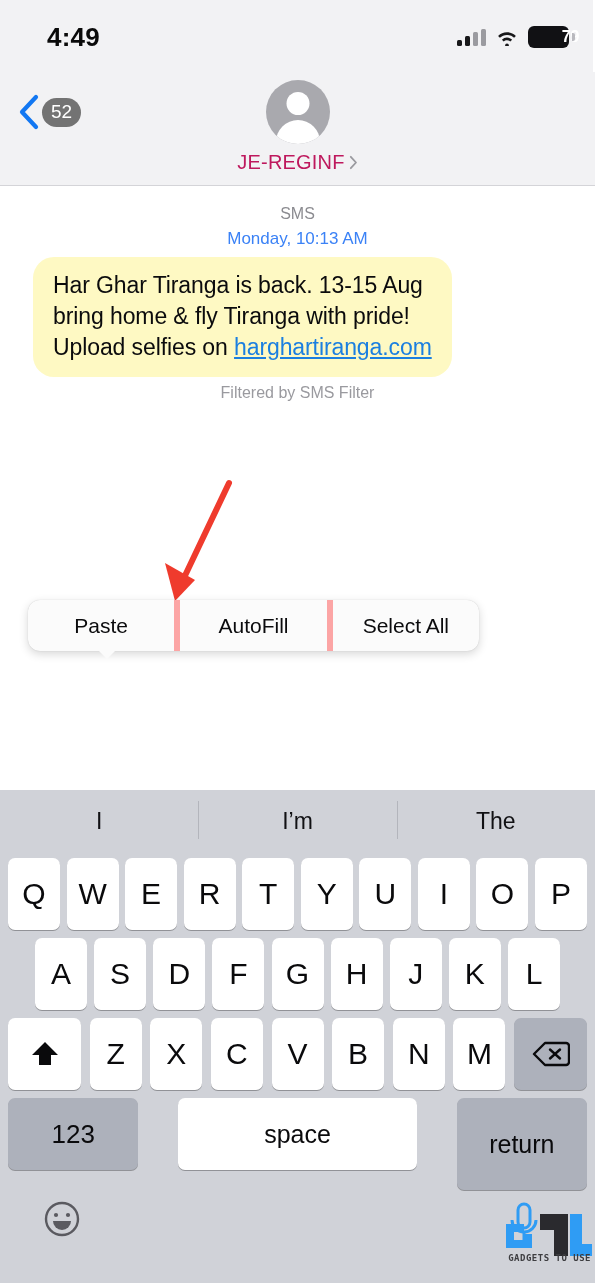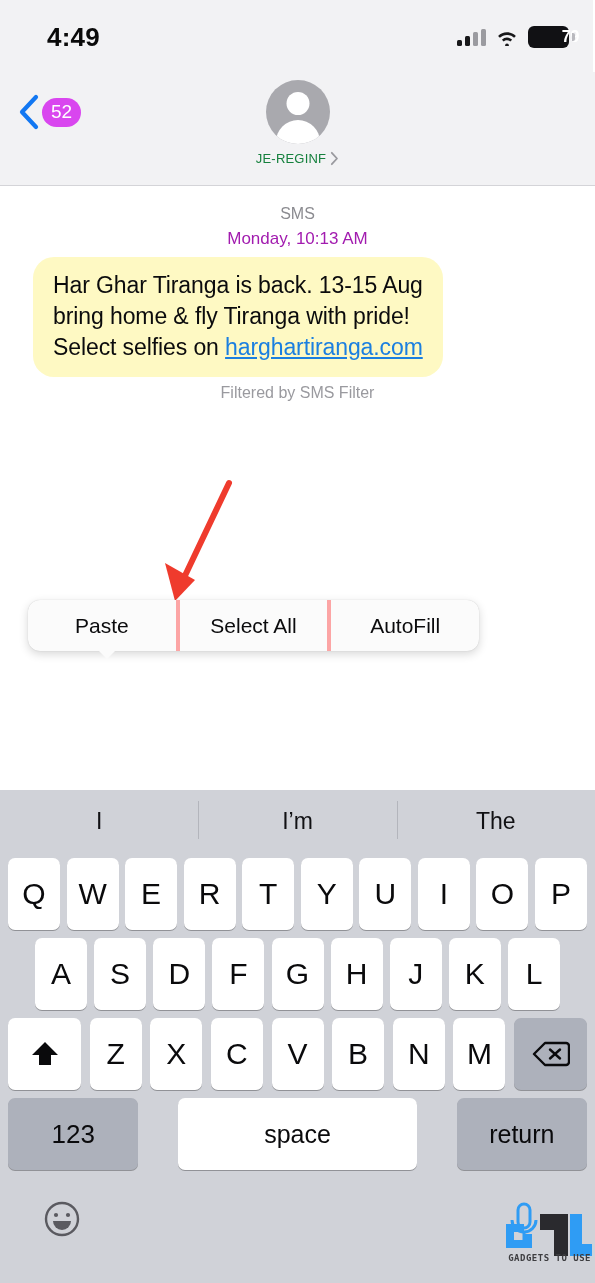--- a/index.html
+++ b/index.html
@@ -84,21 +84,21 @@
     display: flex; align-items: center;
     cursor: pointer;
   }
   .chevron-left { width: 22px; height: 36px; display:block; }
   #back-badge {
     margin-left: 2px;
     min-width: 36px;
     height: 29px;
     padding: 0 9px;
     border-radius: 15px;
-    background: #d946ef;
+    background: #737373;
     color: #ffffff;
     font-size: 19px;
     display: flex; align-items: center; justify-content: center;
     box-sizing: border-box;
   }
   #contact-block {
     position: absolute;
     left: 0; top: 8px;
     width: 595px;
     display: flex; flex-direction: column; align-items: center;
@@ -125,22 +125,22 @@
     transform: translateX(-50%);
     width: 44px; height: 36px;
     border-radius: 22px 22px 0 0;
     background: #ffffff;
   }
   #contact-name-row {
     margin-top: 7px;
     display: flex; align-items: center; gap: 4px;
   }
   #contact-name {
-    font-size: 13px;
-    color: #15803d;
+    font-size: 20px;
+    color: #be185d;
     letter-spacing: 0.2px;
   }
   .chevron-right-small { width: 9px; height: 15px; display:block; }
 
   
   #conversation {
     position: absolute;
     left: 0; top: 186px;
     width: 595px; height: 604px;
     background: #ffffff;
@@ -150,21 +150,21 @@
     left: 0; top: 19px; width: 595px;
     text-align: center;
     font-size: 16px;
     color: #8b8b90;
   }
   #sms-timestamp {
     position: absolute;
     left: 0; top: 43px; width: 595px;
     text-align: center;
     font-size: 17px;
-    color: #a21caf;
+    color: #3b82f6;
   }
   #incoming-bubble {
     position: absolute;
     left: 33px; top: 71px;
     max-width: 423px;
     background: #fef9c3;
     border-radius: 21px;
     padding: 13px 20px 14px 20px;
     box-sizing: border-box;
   }
@@ -213,21 +213,21 @@
     border-radius: 12px;
     display: flex;
     box-shadow: 0 3px 10px rgba(0,0,0,0.16), 0 0 1px rgba(0,0,0,0.2);
     z-index: 6;
   }
   .menu-item {
     flex: 1;
     display: flex; align-items: center; justify-content: center;
     font-size: 21px;
     color: #0b0b0d;
-    border-right: 4px solid #fca5a5;
+    border-right: 6px solid #fca5a5;
     cursor: pointer;
   }
   .menu-item:last-child { border-right: none; }
   #context-menu-pointer {
     position: absolute;
     left: 96px; top: 648px;
     width: 0; height: 0;
     border-left: 11px solid transparent;
     border-right: 11px solid transparent;
     border-top: 11px solid #fbfbfb;
@@ -315,21 +315,21 @@
   #key-space {
     width: 256px; height: 72px;
     background: #ffffff;
     border-radius: 7px;
     display: flex; align-items: center; justify-content: center;
     font-size: 25px; color: #0a0a0c;
     box-shadow: 0 1px 0 rgba(0,0,0,0.3);
     cursor: pointer;
   }
   #key-return {
-    width: 140px; height: 72px;
+    width: 140px; height: 92px;
     background: #adb1bb;
     border-radius: 7px;
     display: flex; align-items: center; justify-content: center;
     font-size: 25px; color: #0a0a0c;
     box-shadow: 0 1px 0 rgba(0,0,0,0.3);
     cursor: pointer;
   }
   #emoji-key {
     position: absolute;
     left: 43px; top: 410px;
@@ -400,35 +400,35 @@
     </div>
   </div>
 
   <div id="conversation">
     <div id="sms-label">SMS</div>
     <div id="sms-timestamp">Monday, 10:13 AM</div>
     <div id="incoming-bubble">
       <div id="incoming-bubble-text">
         <span>Har Ghar Tiranga is back. 13-15 Aug</span><br>
         <span>bring home &amp; fly Tiranga with pride!</span><br>
-        <span>Select selfies on </span><span id="bubble-link">harghartiranga.com</span>
+        <span>Upload selfies on </span><span id="bubble-link">harghartiranga.com</span>
       </div>
     </div>
     <div id="filtered-note">Filtered by SMS Filter</div>
   </div>
 
   <svg id="annotation-arrow" viewBox="0 0 110 145">
     <line x1="79" y1="13" x2="32" y2="112" stroke="#ef3b2d" stroke-width="6" stroke-linecap="round"></line>
     <polygon points="25,131 15,93 45,110" fill="#ef3b2d"></polygon>
   </svg>
 
   <div id="context-menu">
     <div class="menu-item">Paste</div>
+    <div class="menu-item">AutoFill</div>
     <div class="menu-item">Select All</div>
-    <div class="menu-item">AutoFill</div>
   </div>
   <div id="context-menu-pointer"></div>
 
   <div id="input-row">
     
     
   </div>
 
   <div id="keyboard">
 

